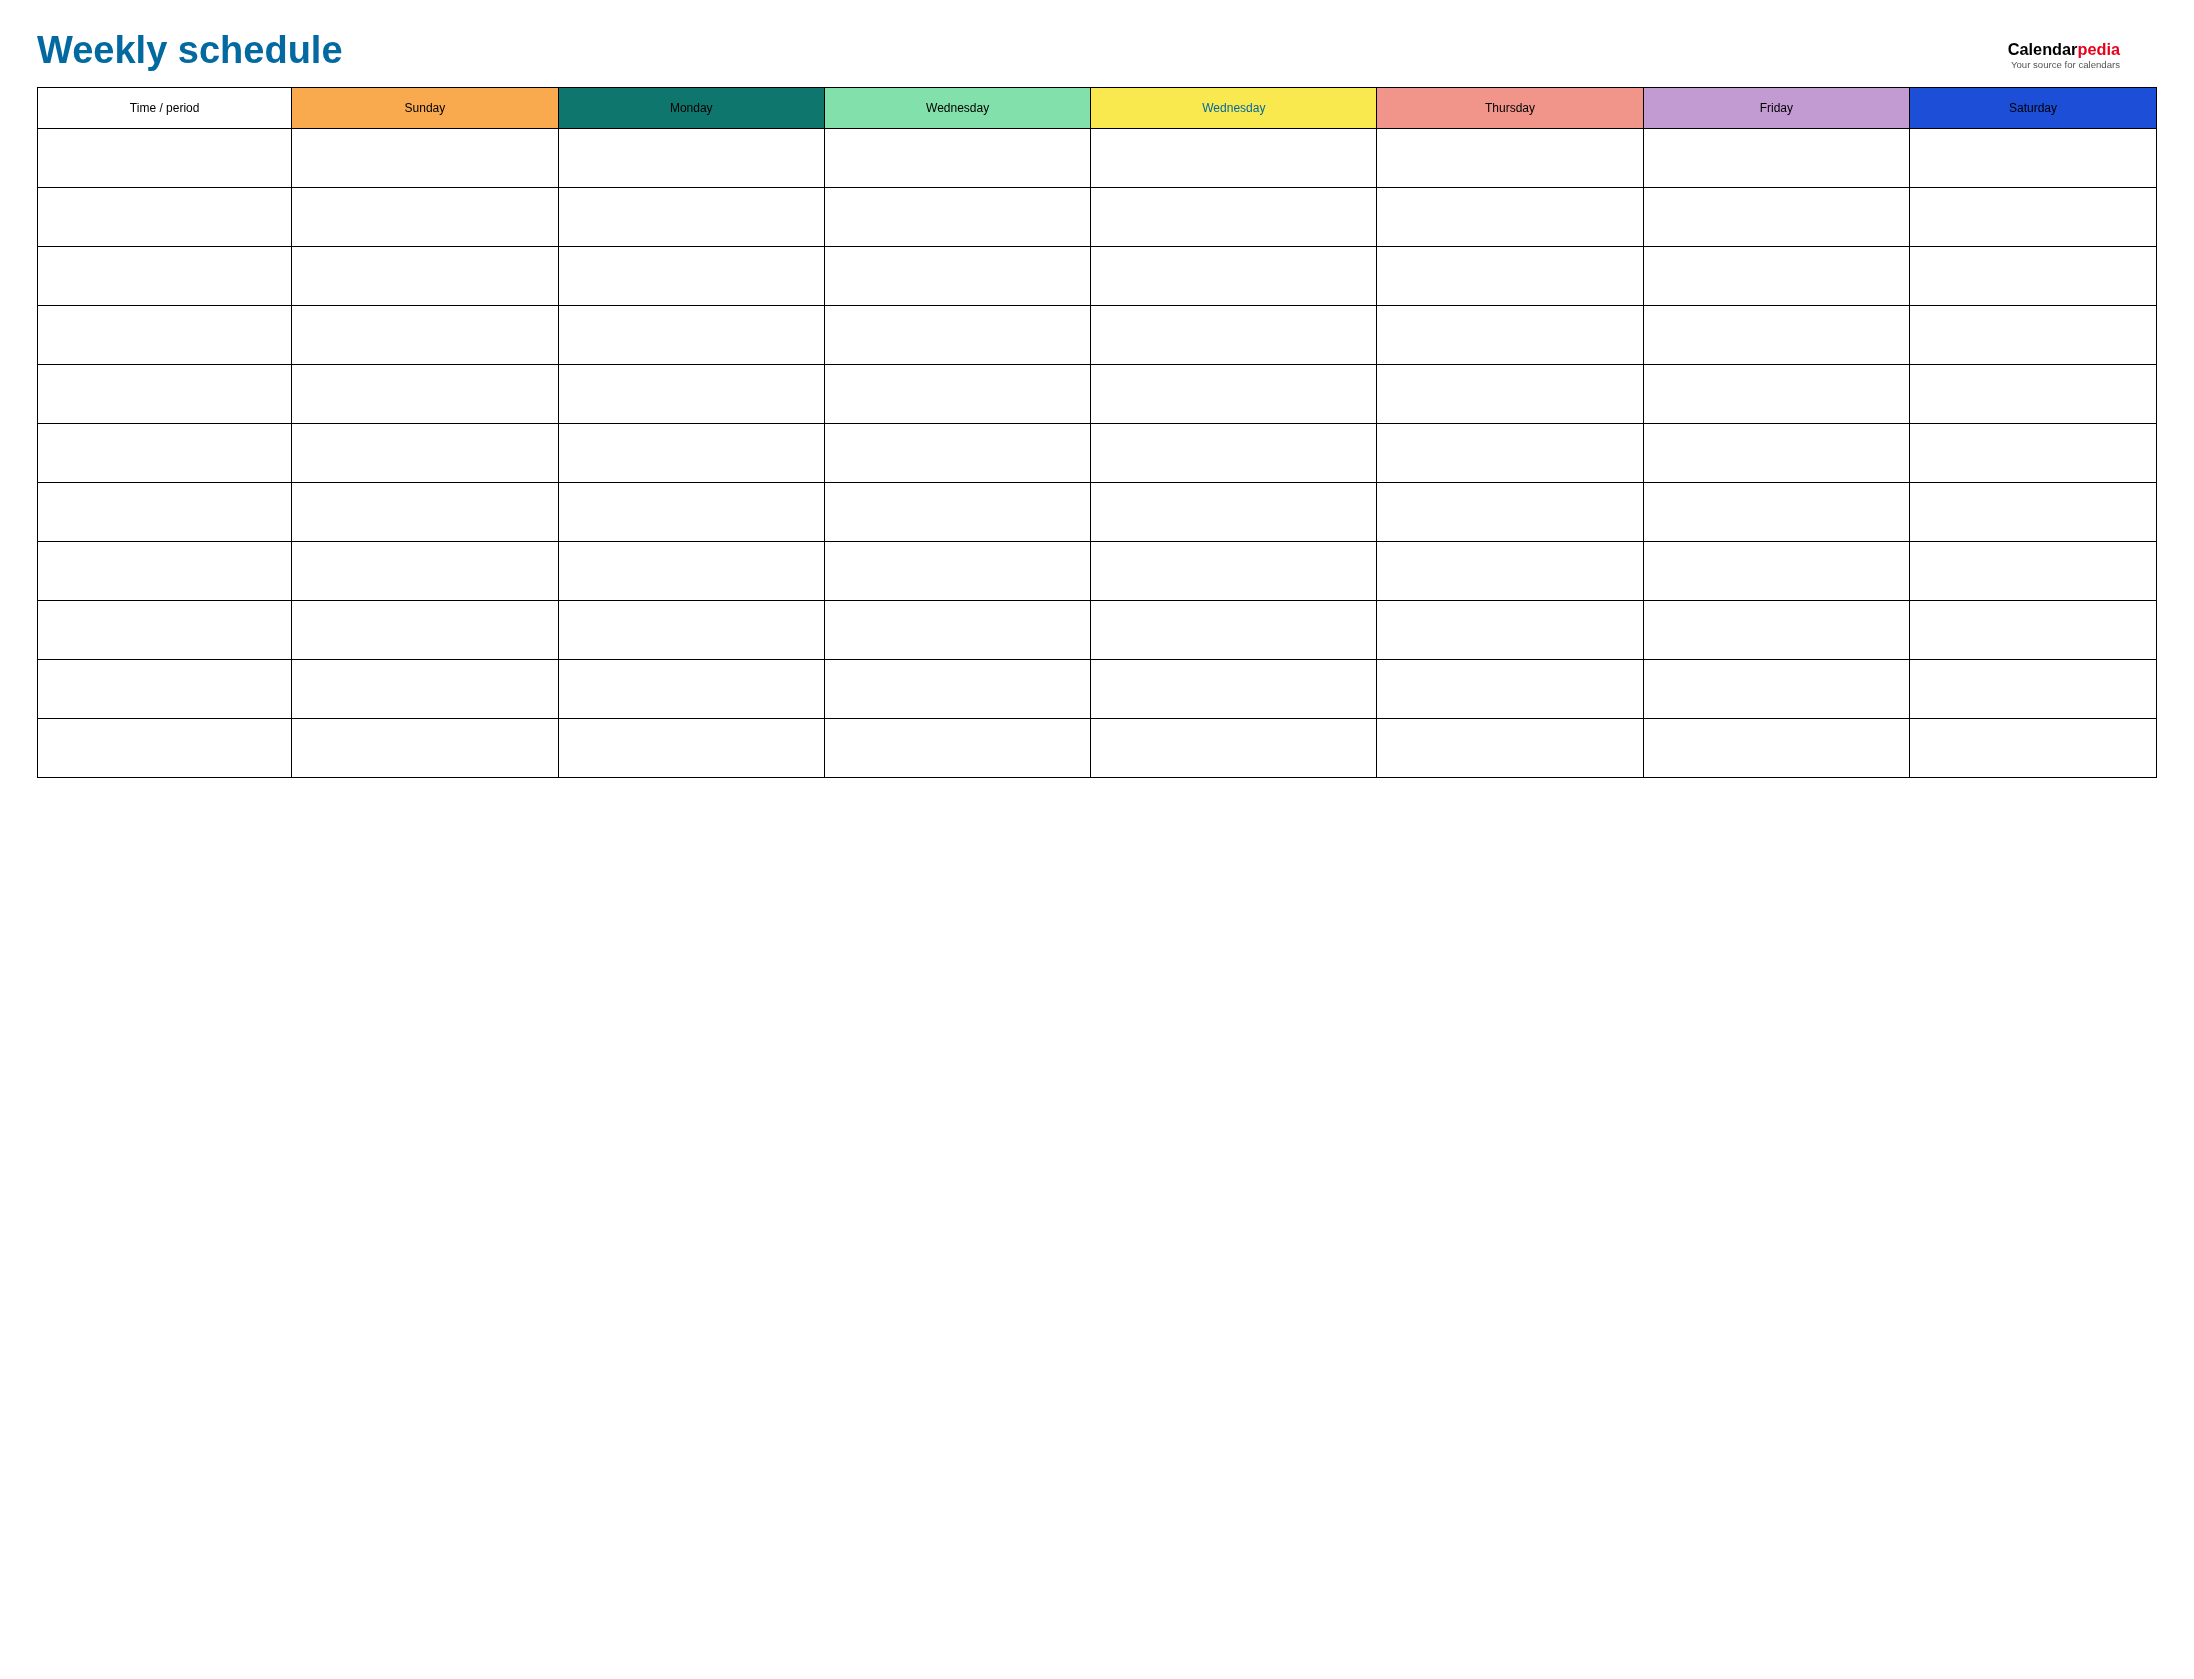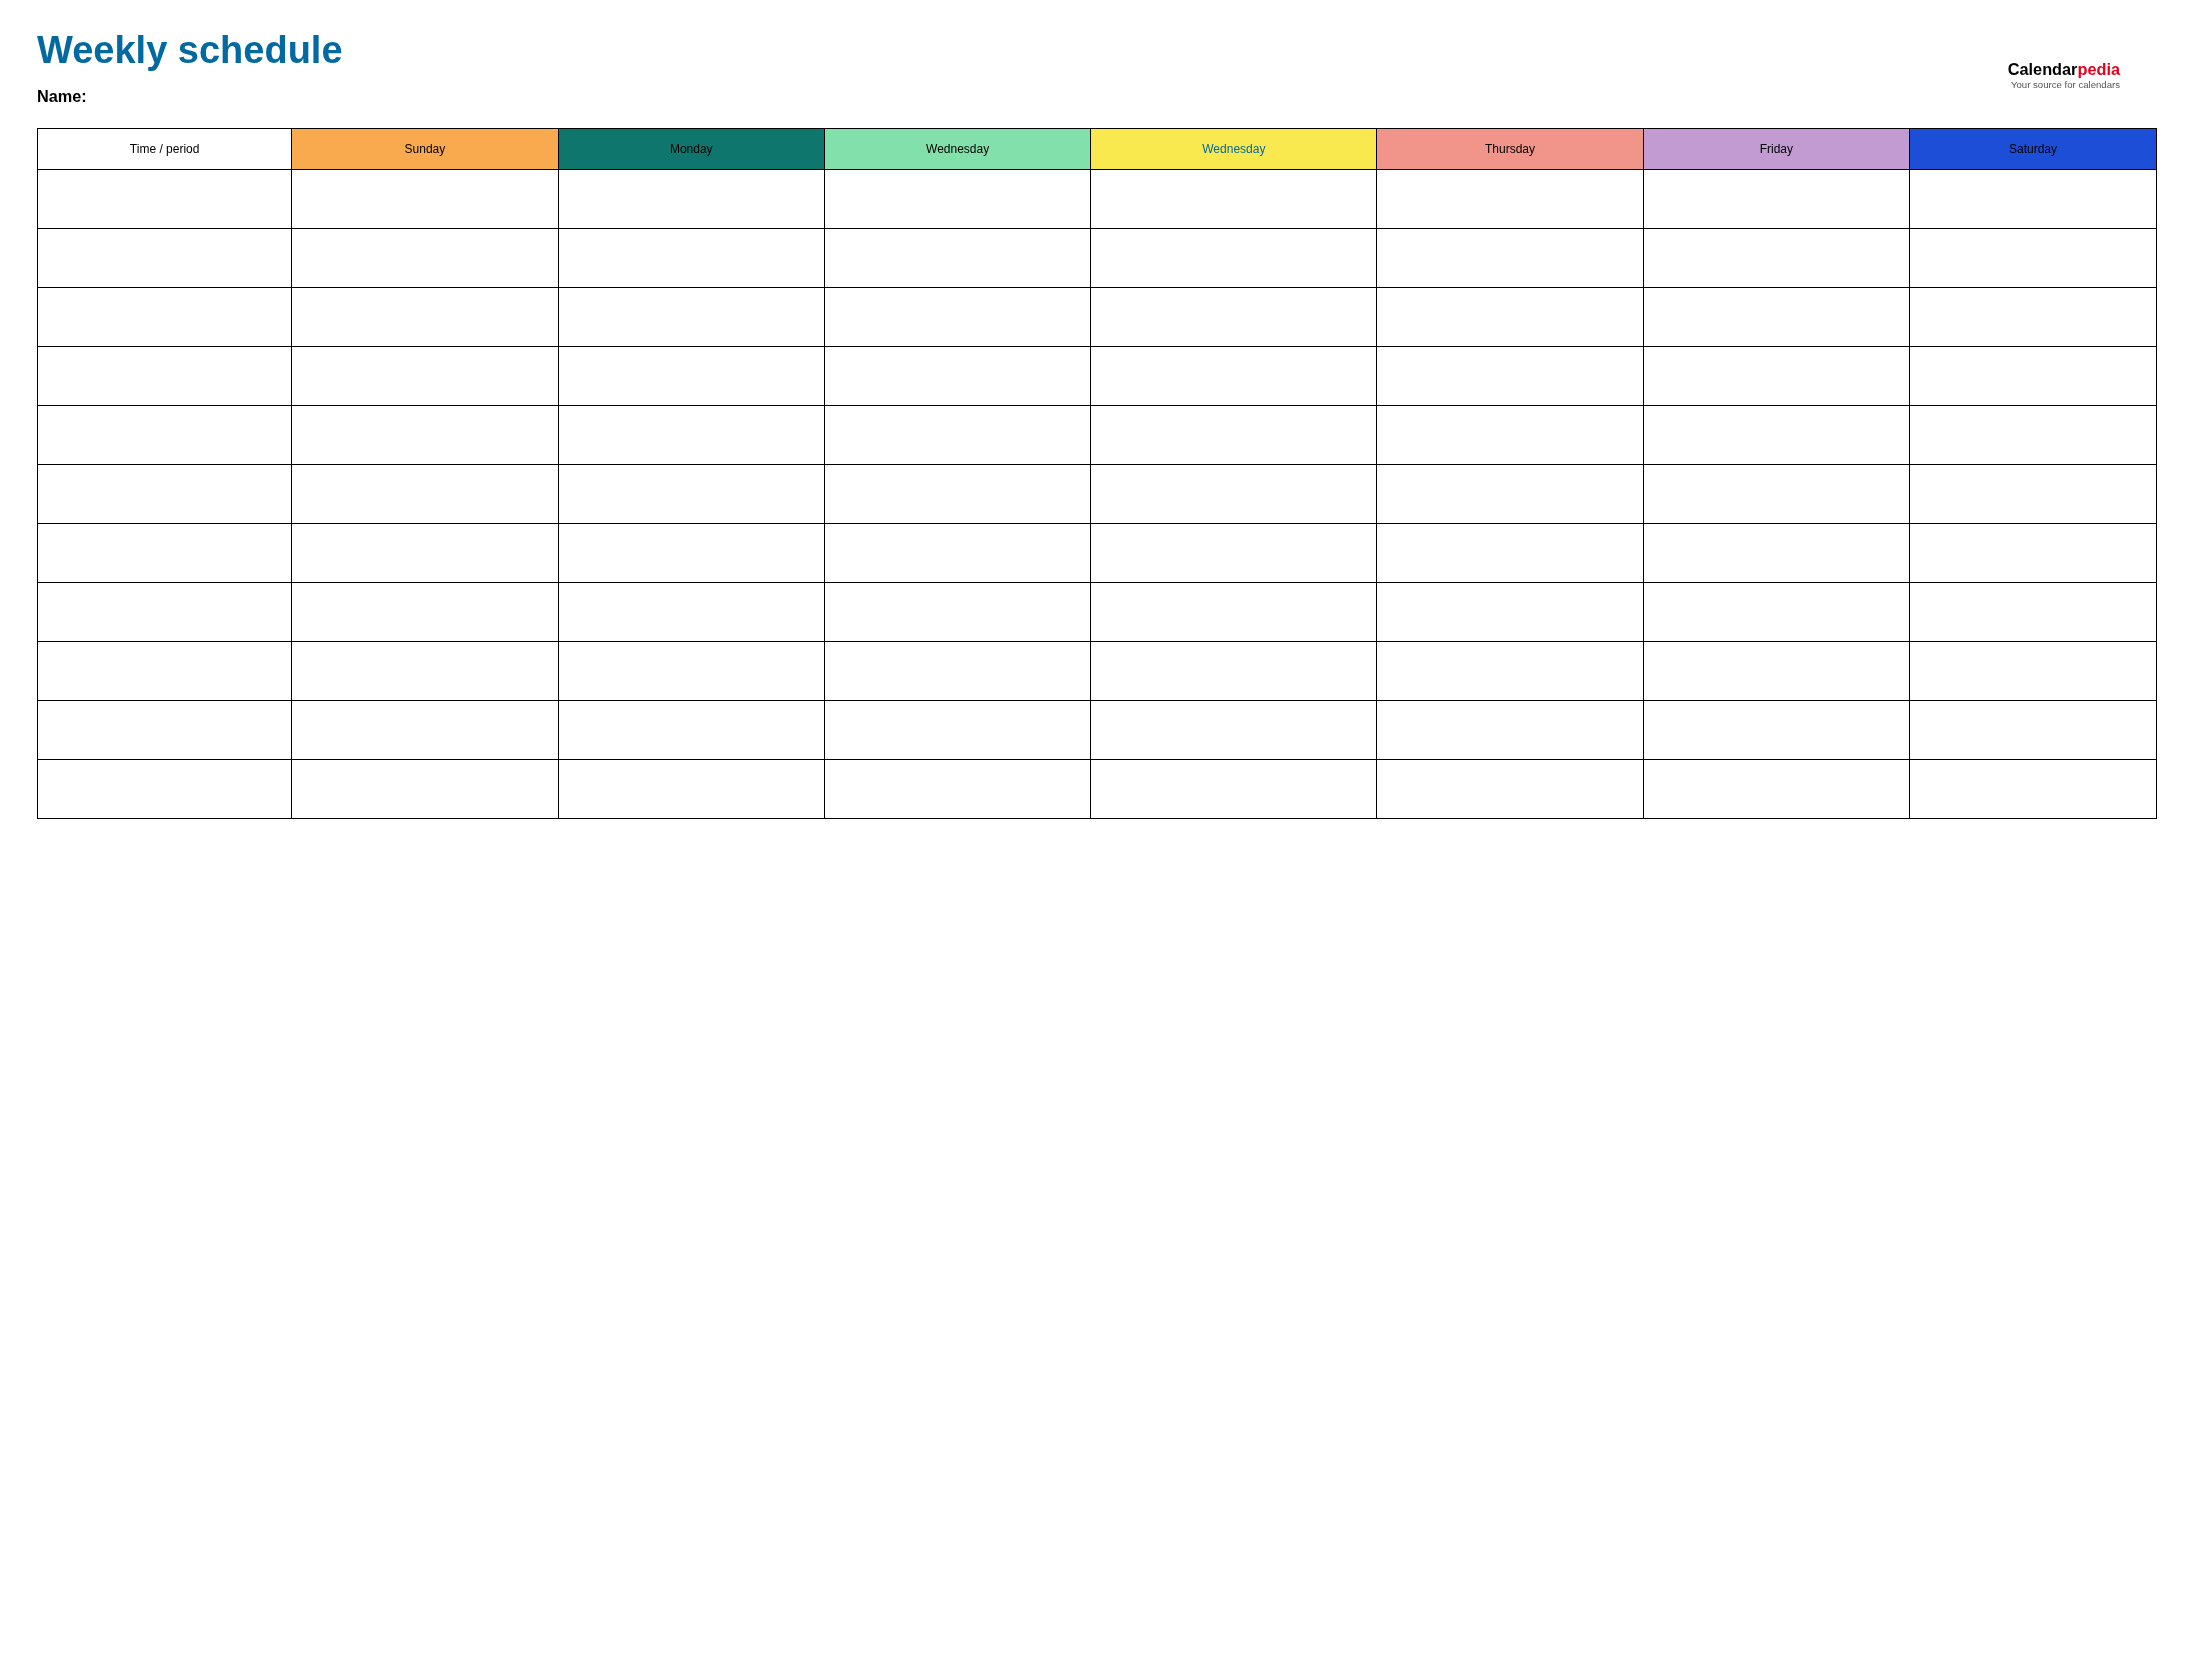--- a/index.html
+++ b/index.html
@@ -26,21 +26,21 @@
 
     .name-row {
       font-size: 16.3px;
       font-weight: bold;
       color: #000000;
       margin-bottom: 22px;
     }
 
     .logo-area {
       position: absolute;
-      top: 30px;
+      top: 10px;
       right: 37px;
       text-align: right;
     }
 
     .logo-calendar {
       font-size: 16.3px;
       font-weight: bold;
       color: #000000;
     }
 
@@ -104,21 +104,20 @@
 
   <div class="logo-area">
     <div class="logo-calendar">
       <span>Calendar</span><span class="red">pedia</span>
     </div>
     <div class="logo-sub">Your source for calendars</div>
   </div>
 
   <h1 class="page-title">Weekly schedule</h1>
 
-  <div class="name-row">Name:</div>
 
   <table class="schedule-table">
     <thead>
       <tr>
         <th class="th-time">Time / period</th>
         <th class="th-sunday">Sunday</th>
         <th class="th-monday">Monday</th>
         <th class="th-tuesday">Wednesday</th>
         <th class="th-wednesday">Wednesday</th>
         <th class="th-thursday">Thursday</th>

